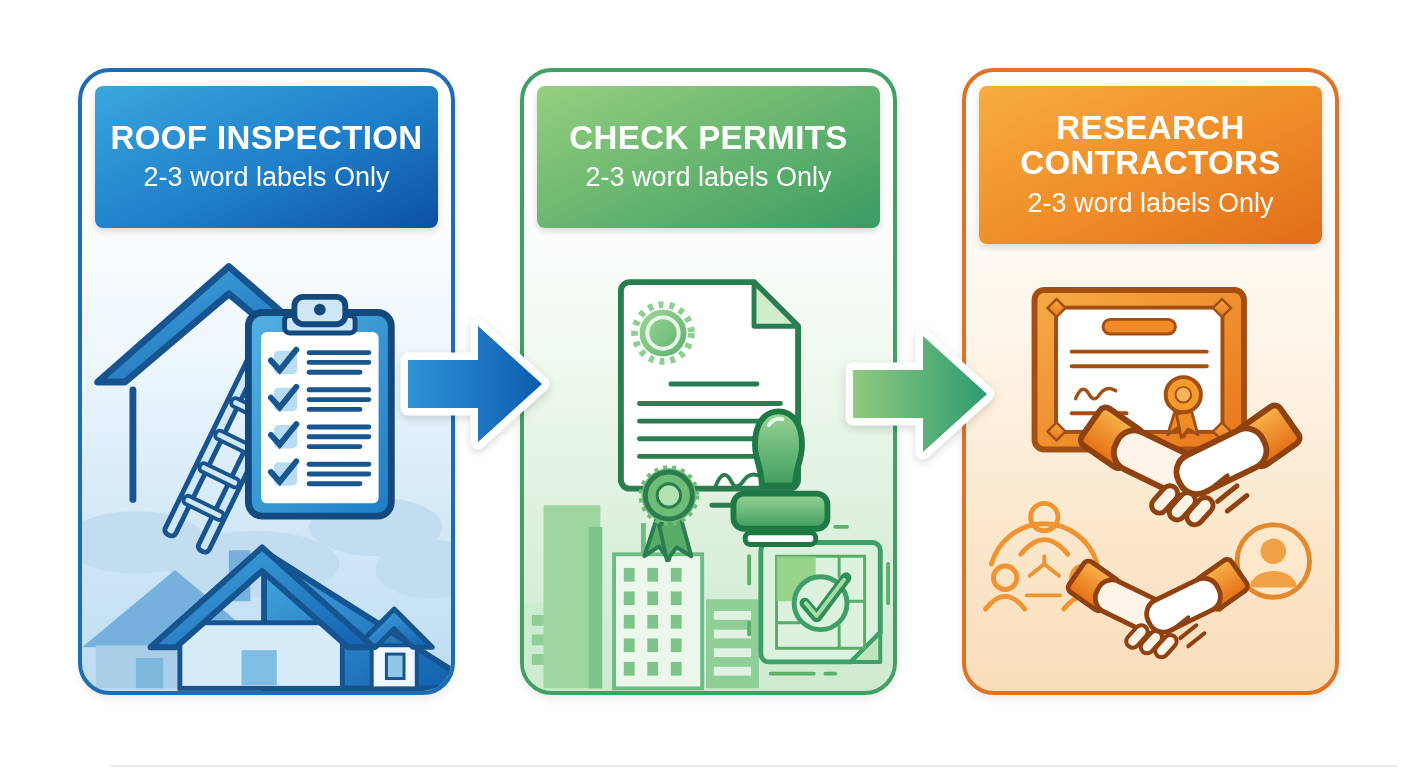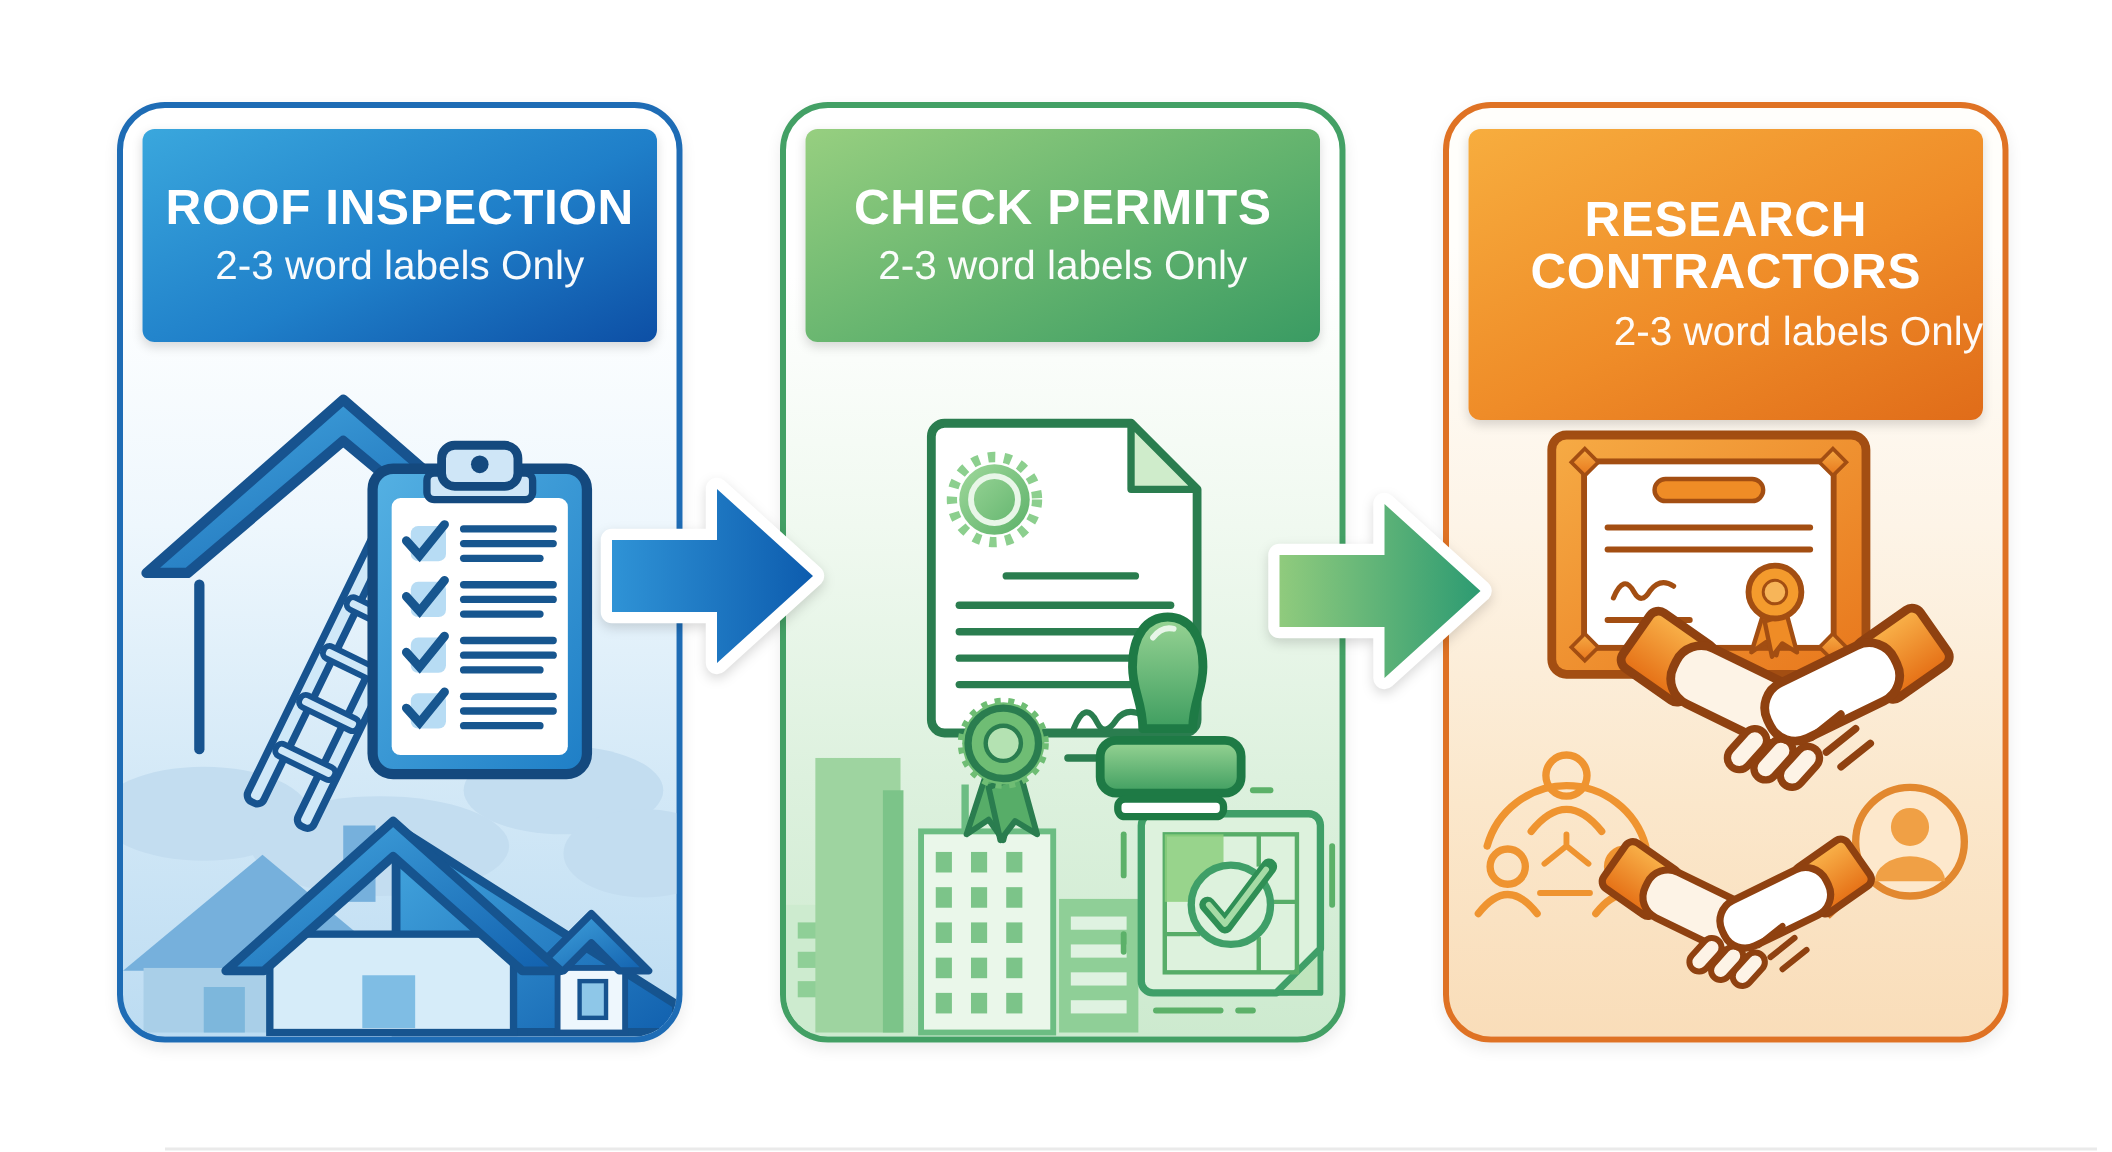--- a/index.html
+++ b/index.html
@@ -21,21 +21,21 @@
   .panel-title{font-size:33px;font-weight:700;letter-spacing:.4px;line-height:1.05;padding:0 10px;}
   .panel-sub{font-size:27px;font-weight:400;opacity:.97;}
   
   .panel-1{left:78px;border-color:#1e6cb5;background:linear-gradient(180deg,#ffffff 18%,#eef7fd 45%,#d4e9f7 72%,#bcdcf2 100%);}
   .panel-1 .panel-header{height:142px;background:linear-gradient(155deg,#3aa7dd 0%,#1f7fc9 55%,#0d4fa5 100%);}
   
   .panel-2{left:520px;border-color:#43a065;background:linear-gradient(180deg,#ffffff 18%,#f0f9f0 45%,#ddf1de 72%,#cdeacf 100%);}
   .panel-2 .panel-header{height:142px;background:linear-gradient(155deg,#97cf80 0%,#63b36e 55%,#3a9b63 100%);}
   
   .panel-3{left:962px;border-color:#df7224;background:linear-gradient(180deg,#fffefb 15%,#fdf4e7 45%,#fbe7cb 75%,#f9ddb9 100%);}
-  .panel-3 .panel-header{height:194px;background:linear-gradient(155deg,#f7ad3e 0%,#ef8c28 55%,#e06c19 100%);align-items:flex-end;}
+  .panel-3 .panel-header{height:158px;background:linear-gradient(155deg,#f7ad3e 0%,#ef8c28 55%,#e06c19 100%);}
   .arrow{position:absolute;width:150px;height:136px;z-index:5;filter:drop-shadow(0 3px 4px rgba(0,0,0,.15));}
   .arrow-1{left:400px;top:316px;}
   .arrow-2{left:845px;top:326px;}
   .baseline{position:absolute;left:110px;width:1288px;bottom:1px;height:2px;background:#d9d9d9;opacity:.55;}
 </style>
 </head>
 <body>
 
 <div class="canvas">
 

